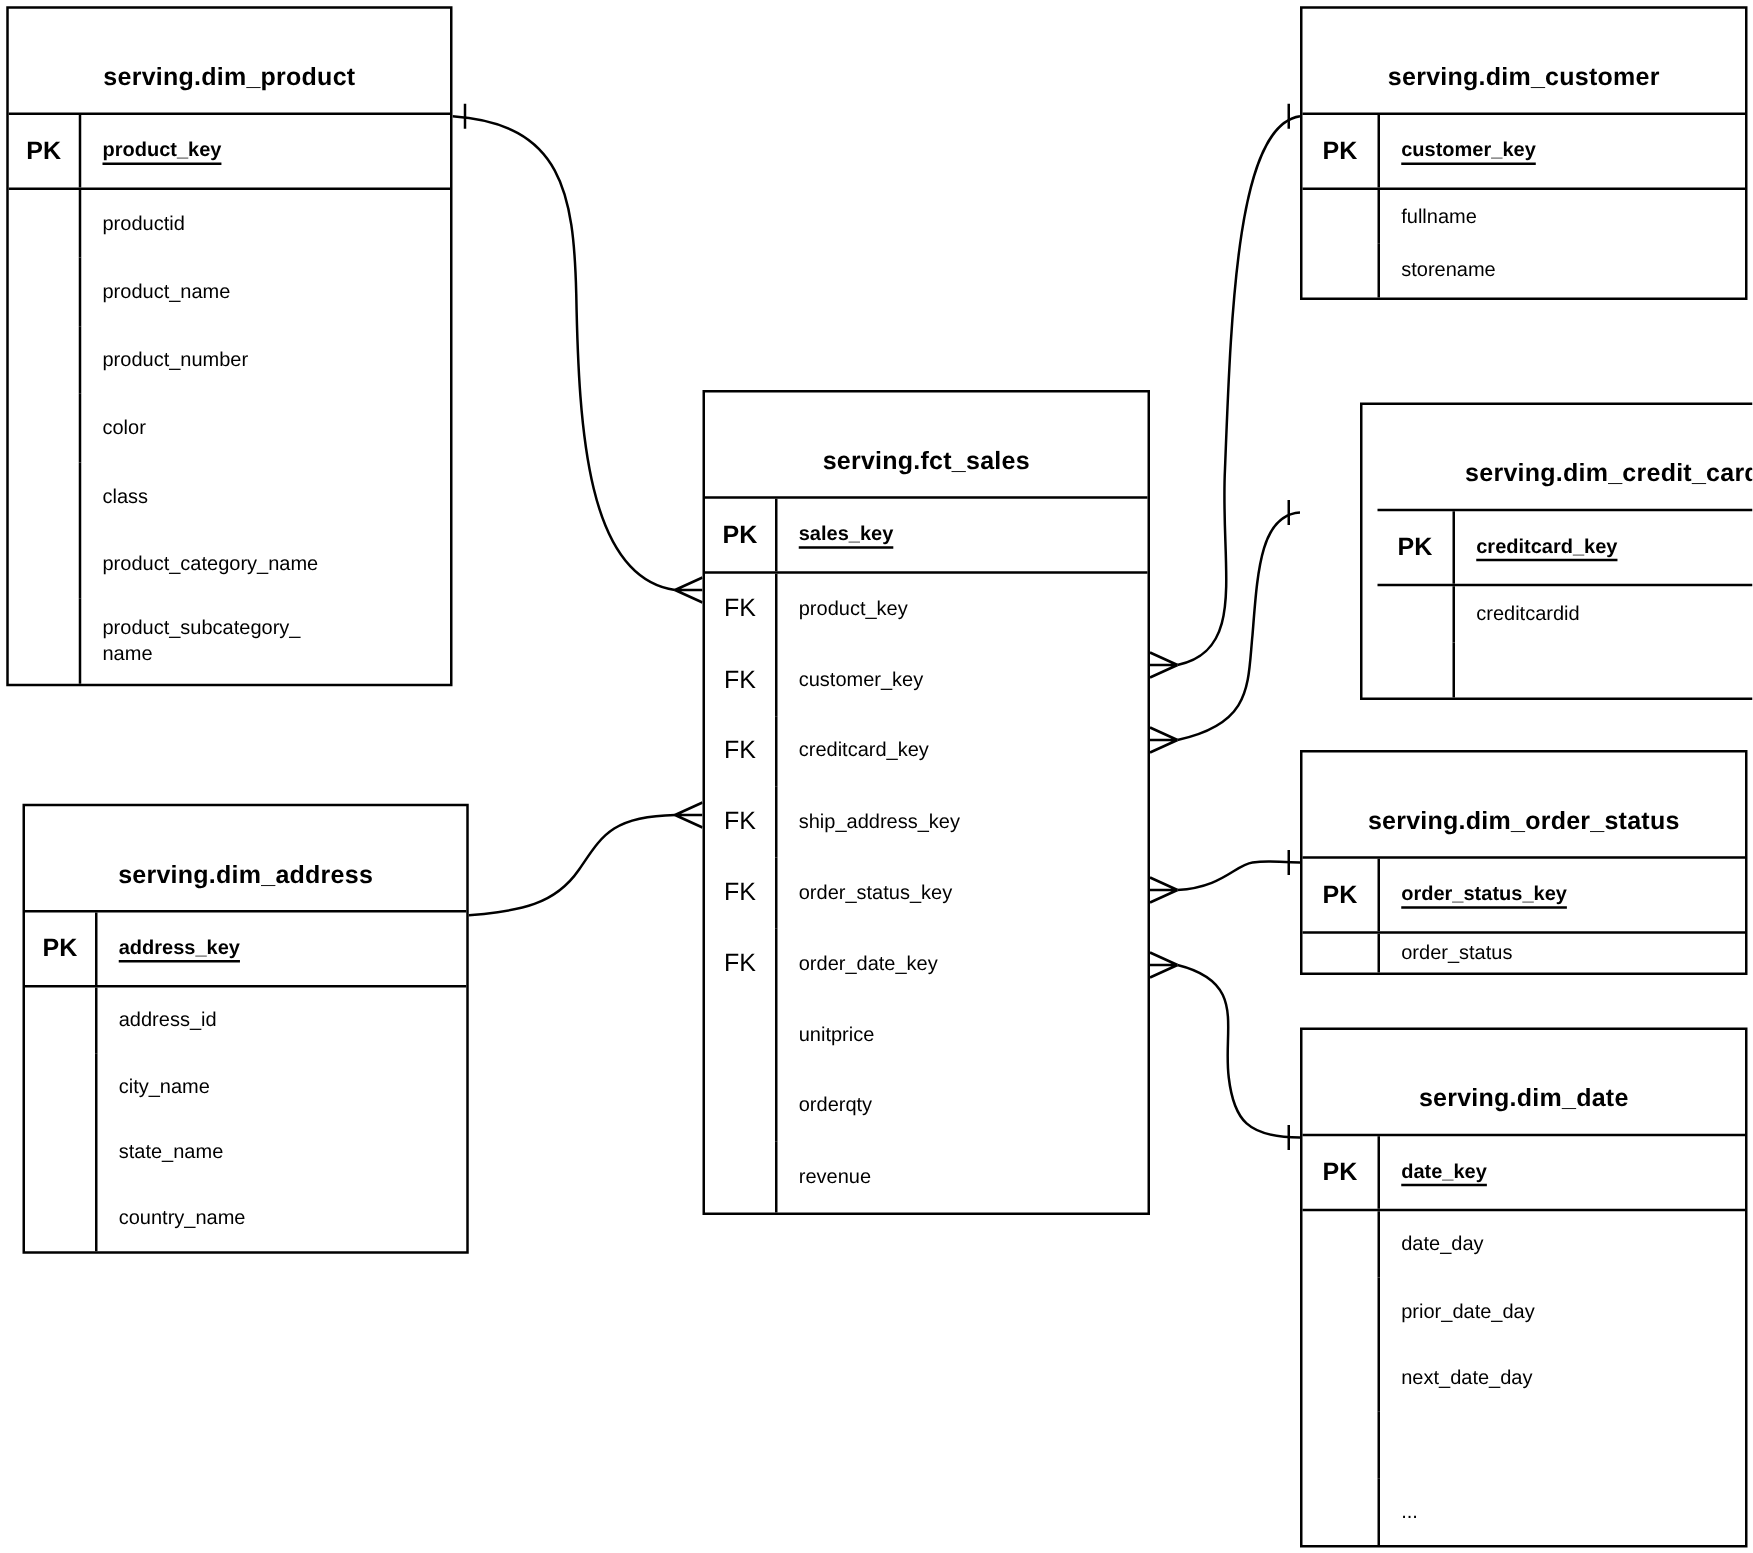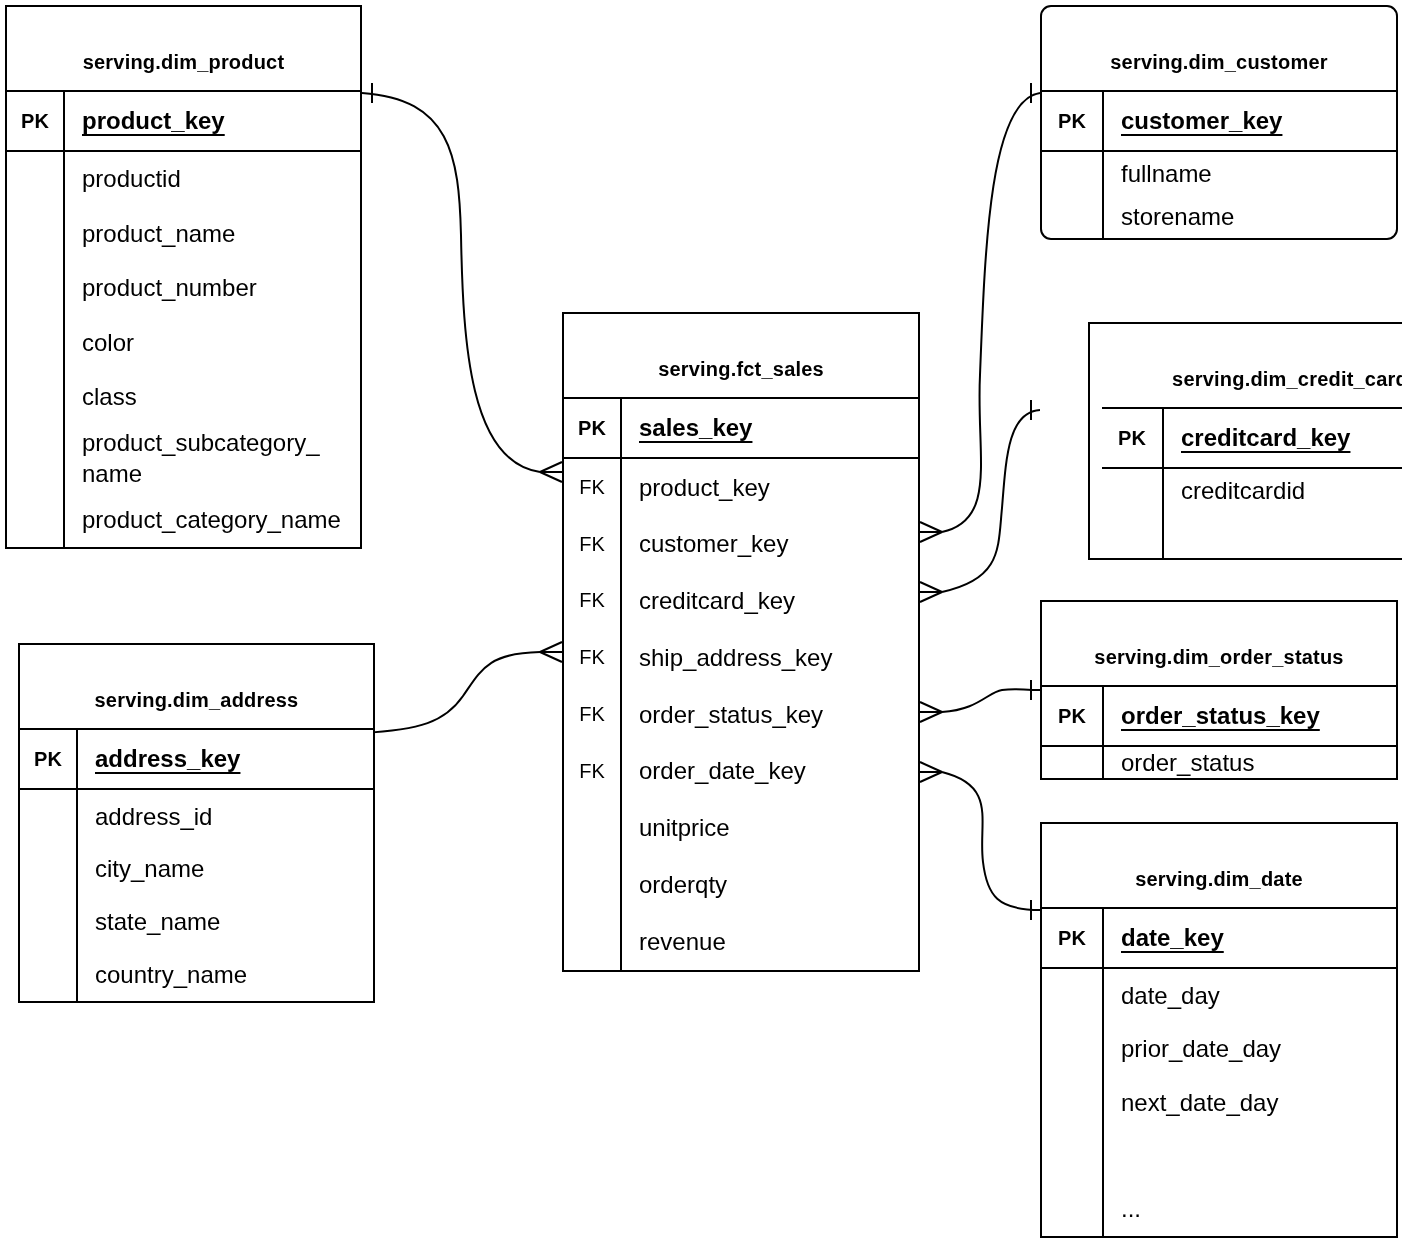--- a/index.html
+++ b/index.html
@@ -13,31 +13,31 @@
   .tbl { position: absolute; z-index: 2; background: #ffffff; border: 2px solid #000;
          display: flex; flex-direction: column; }
   .tbl-header { flex: 0 0 57px; border-bottom: 2px solid #000; display: flex;
                 align-items: center; justify-content: center;
                 font-weight: bold; font-size: 20px; letter-spacing: 0.2px; margin-top: 28px; }
   .pk-row { flex: 0 0 60px; border-bottom: 2px solid #000; display: flex; }
   .key-cell { flex: 0 0 58px; border-right: 2px solid #000; display: flex;
               align-items: center; justify-content: center; font-size: 20px; }
   .pk-key { font-weight: bold; }
   .name-cell { flex: 1; display: flex; align-items: center; padding-left: 17px;
-               font-size: 24px; line-height: 1.32; white-space: pre-line; }
+               font-size: 16px; line-height: 1.32; white-space: pre-line; }
   .pk-name { font-weight: bold; text-decoration: underline;
              text-decoration-thickness: 2px; text-underline-offset: 5px; }
   .tbl-body { flex: 1; display: flex; flex-direction: column; }
   .f-row { flex: 1; display: flex; min-height: 0; }
   .f-row.tall { flex: 1.25; }
 
   .dim-product      { left: 5px;    top: 5px;   width: 357px; height: 544px; }
   .dim-address      { left: 18px;    top: 643px; width: 357px; height: 360px; }
   .fct-sales        { left: 562px;  top: 312px; width: 358px; height: 660px; }
-  .dim-customer     { left: 1040px; top: 5px;   width: 358px; height: 235px; border-radius: 11px; }
+  .dim-customer     { left: 1040px; top: 5px;   width: 358px; height: 235px; }
   .dim-credit-card  { left: 1088px; top: 322px; width: 392px; height: 238px; padding-left: 12px; }
   .dim-order-status { left: 1040px; top: 600px; width: 358px; height: 180px; }
   .dim-date         { left: 1040px; top: 822px; width: 358px; height: 416px; }
 
   .dim-customer .key-cell, .dim-credit-card .key-cell,
   .dim-order-status .key-cell, .dim-date .key-cell { flex: 0 0 62px; }
 </style>
 </head>
 <body>
 
@@ -96,29 +96,29 @@
         <div class="name-cell">product_number</div>
       </div>
       <div class="f-row">
         <div class="key-cell"></div>
         <div class="name-cell">color</div>
       </div>
       <div class="f-row">
         <div class="key-cell"></div>
         <div class="name-cell">class</div>
       </div>
+      <div class="f-row">
+        <div class="key-cell"></div>
+        <div class="name-cell">product_category_name</div>
+      </div>
       <div class="f-row tall">
         <div class="key-cell"></div>
         <div class="name-cell">product_subcategory_
 name</div>
       </div>
-      <div class="f-row">
-        <div class="key-cell"></div>
-        <div class="name-cell">product_category_name</div>
-      </div>
     </div>
   </div>
 
   <div class="tbl dim-address">
     <div class="tbl-header">serving.dim_address</div>
     <div class="pk-row">
       <div class="key-cell pk-key">PK</div>
       <div class="name-cell pk-name">address_key</div>
     </div>
     <div class="tbl-body">

